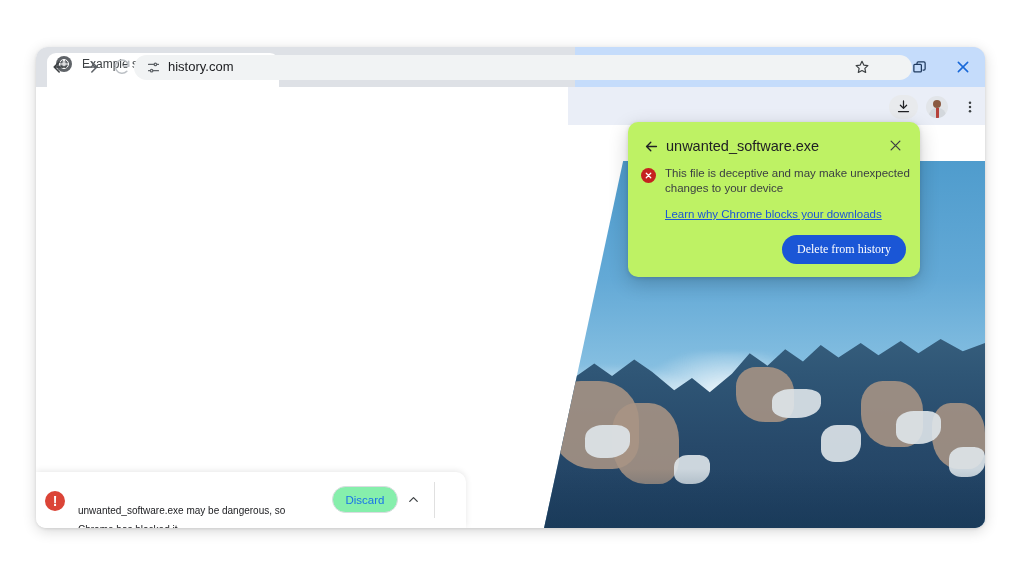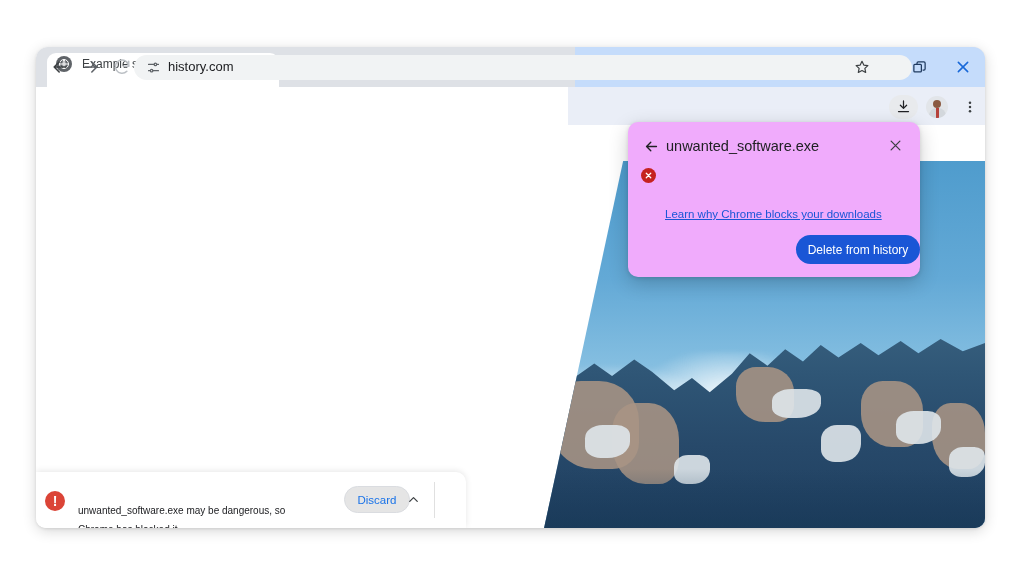--- a/index.html
+++ b/index.html
@@ -177,33 +177,33 @@
     display: flex; align-items: center; justify-content: center;
   }
   .dlbar-icon .bang {
     color: #fff; font-size: 14px; font-weight: bold; line-height: 14px;
   }
   .dlbar-text {
     position: absolute; left: 42px; top: 29px; width: 235px;
     font-size: 10px; color: #202124; line-height: 19px;
   }
   .discard-btn {
-    position: absolute; left: 308px; top: 14px; width: 66px; height: 27px;
-    border: 1px solid #dadce0; border-radius: 14px; background: #e5e5e5;
+    position: absolute; left: 296px; top: 14px; width: 66px; height: 27px;
+    border: 1px solid #dadce0; border-radius: 14px; background: #86efac;
     display: flex; align-items: center; justify-content: center;
     font-size: 11.5px; color: #1a73e8;
   }
   .caret-up { position: absolute; left: 370px; top: 20px; width: 15px; height: 15px; color: #3c4043; }
   .bar-divider { position: absolute; left: 398px; top: 10px; width: 1px; height: 36px; background: #e0e0e0; }
 
   
   .bubble {
     position: absolute; left: 628px; top: 122px;
     width: 292px; height: 155px;
-    background: #f0abfc; border-radius: 10px;
+    background: #bef264; border-radius: 10px;
     box-shadow: 0 6px 20px rgba(0,0,0,.20), 0 1px 4px rgba(0,0,0,.12);
     z-index: 20;
   }
   .bubble-back { position: absolute; left: 15px; top: 16px; width: 17px; height: 17px; color: #202124; }
   .bubble-title {
     position: absolute; left: 38px; top: 14px;
     font-size: 14.5px; color: #202124; font-weight: 500; line-height: 20px;
   }
   .bubble-close { position: absolute; left: 260px; top: 16px; width: 15px; height: 15px; color: #3c4043; }
   .bubble-err {
@@ -215,24 +215,24 @@
   .bubble-msg {
     position: absolute; left: 37px; top: 44px; width: 250px;
     font-size: 11.5px; color: #3c4043; line-height: 15px;
   }
   .bubble-link {
     position: absolute; left: 37px; top: 85px;
     font-size: 11.5px; color: #1a56d6; line-height: 15px;
     text-decoration: underline;
   }
   .bubble-cta {
-    position: absolute; left: 168px; top: 113px; width: 124px; height: 29px;
+    position: absolute; left: 154px; top: 113px; width: 124px; height: 29px;
     background: #1a56d6; border-radius: 15px;
     display: flex; align-items: center; justify-content: center;
-    font-size: 12px; color: #ffffff;
+    font-size: 12px; color: #ffffff; font-family: Liberation Serif, serif;
   }
 </style>
 </head>
 <body>
 
 <div id="root">
 
   <div class="window">
 
     <div class="tabstrip">
@@ -390,17 +390,18 @@
     <div class="bubble-close">
       <svg width="15" height="15" viewBox="0 0 24 24" fill="none" stroke="currentColor" stroke-width="2" stroke-linecap="round">
           <path d="M5 5l14 14M19 5L5 19"></path>
         </svg>
     </div>
     <div class="bubble-err">
       <svg width="9" height="9" viewBox="0 0 24 24" fill="none" stroke="#ffffff" stroke-width="3.4" stroke-linecap="round">
           <path d="M6 6l12 12M18 6L6 18"></path>
         </svg>
     </div>
+    <div class="bubble-msg">This file is deceptive and may make unexpected changes to your device</div>
     <a class="bubble-link" href="#">Learn why Chrome blocks your downloads</a>
     <div class="bubble-cta">Delete from history</div>
   </div>
 
 </div>
 
 </body></html>

